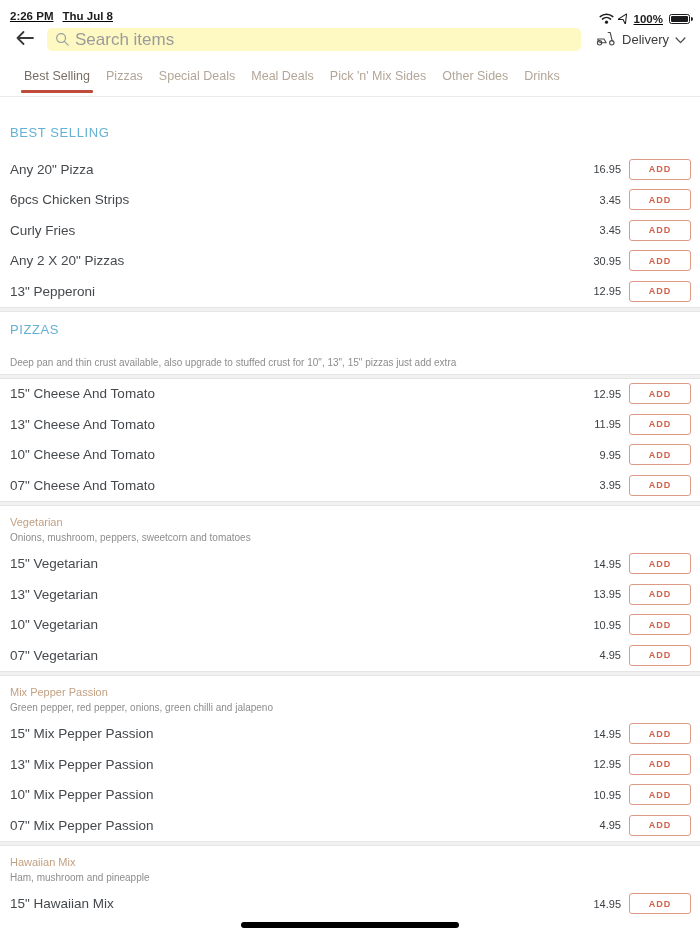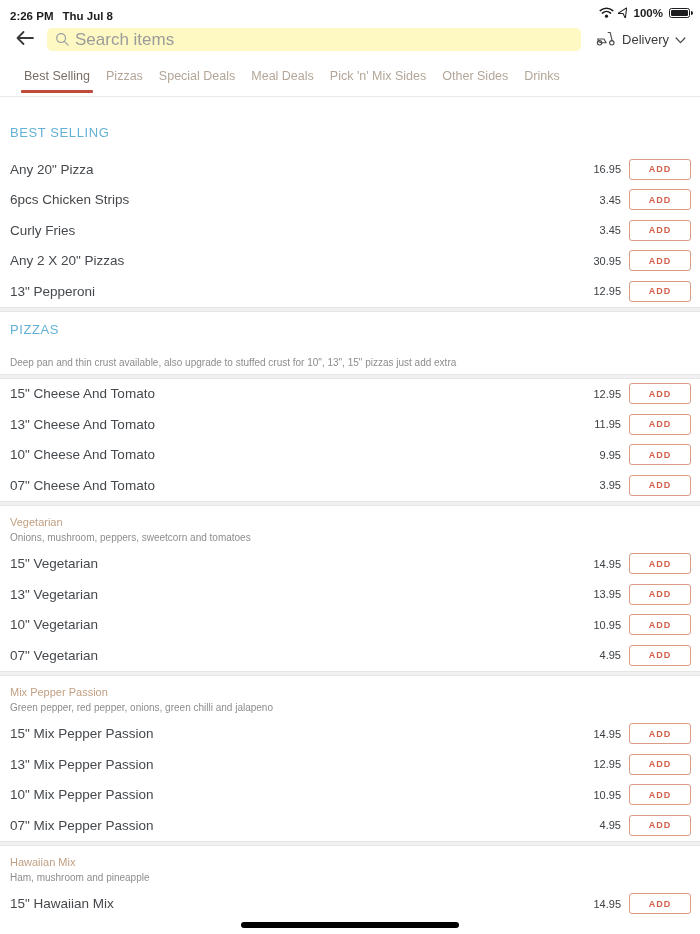--- a/index.html
+++ b/index.html
@@ -1,24 +1,24 @@
 <!DOCTYPE html>
 <html><head>
 <meta charset="utf-8">
 <style>
   * { margin:0; padding:0; box-sizing:border-box; }
   html,body { width:700px; height:934px; overflow:hidden; background:#fff;
     font-family:"Liberation Sans","DejaVu Sans",sans-serif; }
   .page { position:relative; width:700px; height:934px; overflow:hidden; background:#fff; }
 
   
-  .statusbar { height:22px; display:flex; align-items:flex-end; justify-content:space-between; padding:2px 10px 0 10px; }
+  .statusbar { height:22px; display:flex; align-items:flex-start; justify-content:space-between; padding:10px 10px 0 10px;text-decoration:underline; }
   .sb-left { display:flex; gap:9px; align-items:center; }
   .sb-time,.sb-date { font-size:11.5px; font-weight:700; color:#1c1c1e; }
-  .sb-right { display:flex; align-items:center; gap:4px;margin-top:11px; }
+  .sb-right { display:flex; align-items:center; gap:4px; }
   .sb-batt-label { font-size:11.5px; font-weight:600; color:#1c1c1e; }
   .batt { width:21px; height:10.5px; border:1px solid #1c1c1e; border-radius:2.5px; position:relative; margin-left:2px; }
   .batt::before { content:''; position:absolute; inset:1px; background:#1c1c1e; border-radius:1px; }
   .batt::after { content:''; position:absolute; right:-3.5px; top:2.5px; width:2px; height:4px; background:#1c1c1e; border-radius:0 2px 2px 0; }
 
   
   .header { display:flex; align-items:center; gap:12px; padding:6px 12px 8px 14px; }
   .back-btn { background:none; border:none; cursor:pointer; display:flex; align-items:center; padding:0; }
   .search-wrap { flex:1; position:relative; }
   .search-input { width:100%; height:23px; background:#fef9c3; border:none; border-radius:5px;

